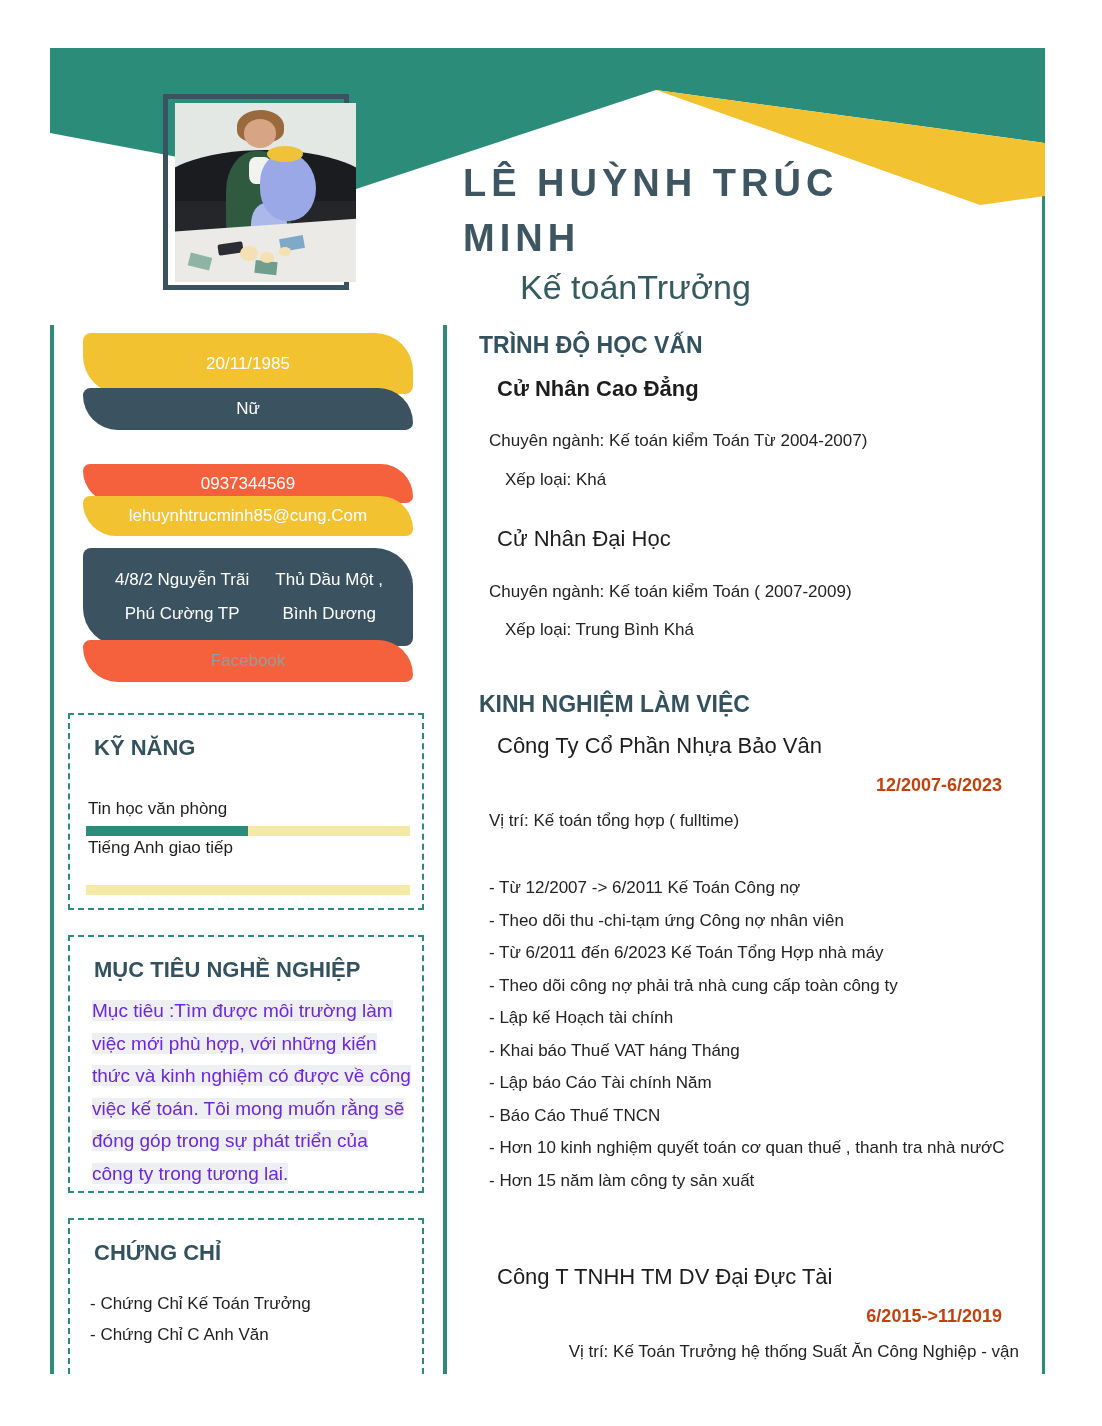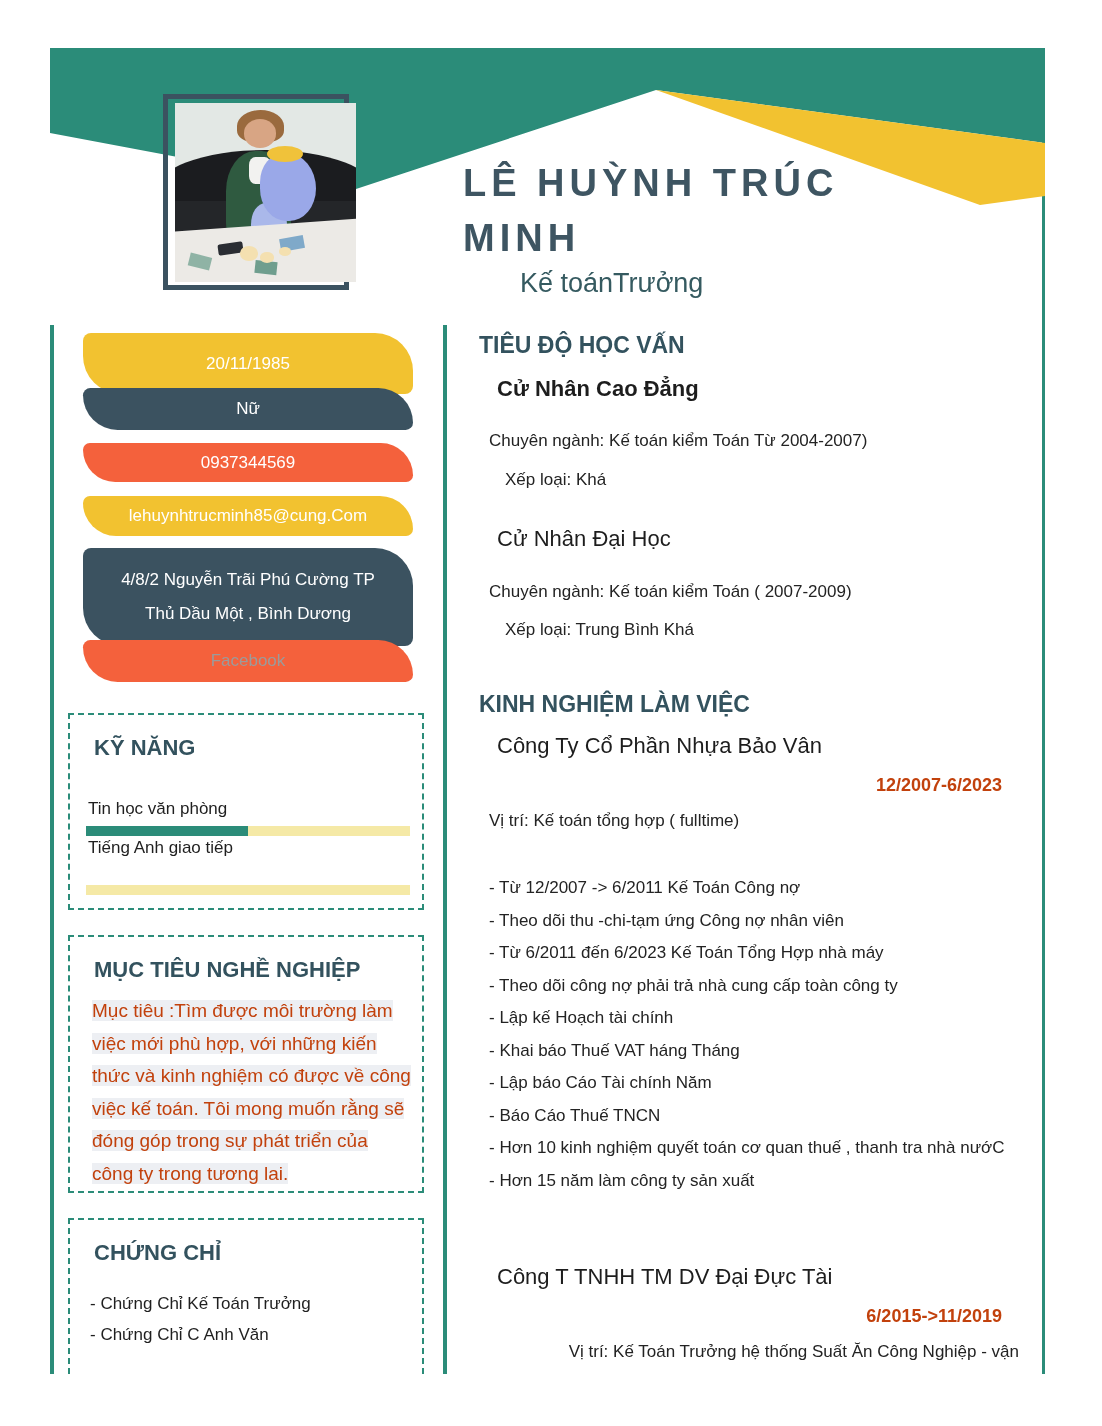--- a/index.html
+++ b/index.html
@@ -38,44 +38,44 @@
   .photo .jacket{position:absolute;left:28%;top:27%;width:36%;height:50%;background:#2f5a40;border-radius:45% 45% 20% 20%;}
   .photo .shirt{position:absolute;left:41%;top:30%;width:12%;height:15%;background:#f2f2f0;border-radius:30%;}
   .photo .hair{position:absolute;left:34%;top:4%;width:26%;height:18%;background:#9a6a3e;border-radius:50% 50% 35% 35%;}
   .photo .face{position:absolute;left:38%;top:9%;width:18%;height:16%;background:#d8a584;border-radius:50%;}
   .photo .bouquet{position:absolute;left:47%;top:28%;width:31%;height:38%;background:#9aa8e8;border-radius:45% 55% 50% 50%;}
   .photo .flowers{position:absolute;left:51%;top:24%;width:20%;height:9%;background:#f0c23a;border-radius:50%;}
   .photo .skirt{position:absolute;left:42%;top:56%;width:20%;height:30%;background:#aab8ea;border-radius:40%;}
 
   .name{left:463px;top:156px;width:450px;font-size:38px;line-height:55px;font-weight:700;
     letter-spacing:5px;color:var(--name);z-index:4;}
-  .job-title{left:520px;top:268px;font-size:27px;color:#355a60;z-index:4;}
+  .job-title{left:520px;top:268px;font-size:34px;color:#355a60;z-index:4;}
 
   
   .pill{left:83px;width:330px;border-radius:8px 38px 8px 38px;color:#fff;font-size:17px;
     display:flex;align-items:center;justify-content:center;text-align:center;z-index:2;}
   .pill.yellow{background:var(--yellow);}
   .pill.dark{background:var(--slate);}
   .pill.orange{background:var(--orange);}
   .pill.birth{top:333px;height:61px;}
   .pill.gender{top:388px;height:42px;}
-  .pill.phone{top:443px;height:39px;}
+  .pill.phone{top:464px;height:39px;}
   .pill.email{top:496px;height:40px;}
-  .pill.address{top:548px;height:98px;flex-direction:column;line-height:34px;padding:3px 18px;}
+  .pill.address{top:548px;height:98px;flex-direction:row;line-height:34px;padding:3px 18px;}
   .pill.facebook{top:640px;height:42px;color:var(--facebook_text);}
 
   
   .dbox{left:68px;width:356px;border:2px dashed var(--teal);z-index:2;background:#fff;}
   .dbox h2{position:absolute;left:24px;top:20px;font-size:22px;font-weight:700;color:var(--heading);}
   .box-skills{top:713px;height:197px;}
   .skill-label{position:absolute;left:18px;font-size:17px;color:#1f1f1f;}
   .skill-bar{position:absolute;left:16px;width:324px;height:10px;background:var(--bar_track);}
   .skill-fill{height:100%;background:var(--teal);}
   .box-objective{top:935px;height:258px;}
-  .objective-text{position:absolute;left:22px;top:58px;width:322px;font-size:19px;line-height:32.5px;color:#c2410c;}
+  .objective-text{position:absolute;left:22px;top:58px;width:322px;font-size:19px;line-height:32.5px;color:#6d28d9;}
   .objective-text span{background:var(--highlight);}
   .box-certs{top:1218px;height:156px;border-bottom:none;}
   .cert-list{position:absolute;left:20px;top:68px;font-size:17px;line-height:31px;color:#1f1f1f;}
 
   
   .sec-heading{left:479px;font-size:23px;font-weight:700;color:var(--heading);z-index:2;}
   .sub-heading{left:497px;font-size:22px;font-weight:400;color:#1d1d1d;z-index:2;}
   .body-line{left:489px;font-size:17px;color:var(--body);z-index:2;text-align:right;}
   .grade-line{left:505px;font-size:17px;color:var(--body);z-index:2;}
   .period{left:480px;width:522px;text-align:right;font-size:18px;font-weight:700;color:#c2410c;z-index:2;}
@@ -147,21 +147,21 @@
   </div>
 
   <div class="abs dbox box-certs">
     <h2>CHỨNG CHỈ</h2>
     <div class="cert-list">
       <div>- Chứng Chỉ Kế Toán Trưởng</div>
       <div>- Chứng Chỉ C Anh Văn</div>
     </div>
   </div>
 
-  <div class="abs sec-heading h-edu">TIÊU ĐỘ HỌC VẤN</div>
+  <div class="abs sec-heading h-edu">TRÌNH ĐỘ HỌC VẤN</div>
   <div class="abs sub-heading deg1">Cử Nhân Cao Đẳng</div>
   <div class="abs body-line edu-l1">Chuyên ngành: Kế toán kiểm Toán  Từ 2004-2007)</div>
   <div class="abs grade-line edu-g1">Xếp loại: Khá</div>
   <div class="abs sub-heading deg2">Cử Nhân Đại Học</div>
   <div class="abs body-line edu-l2">Chuyên ngành: Kế toán kiểm Toán  ( 2007-2009)</div>
   <div class="abs grade-line edu-g2">Xếp loại: Trung Bình Khá</div>
 
   <div class="abs sec-heading h-exp">KINH NGHIỆM LÀM VIỆC</div>
   <div class="abs sub-heading company1">Công Ty Cổ Phần Nhựa Bảo Vân</div>
   <div class="abs period period1">12/2007-6/2023</div>

